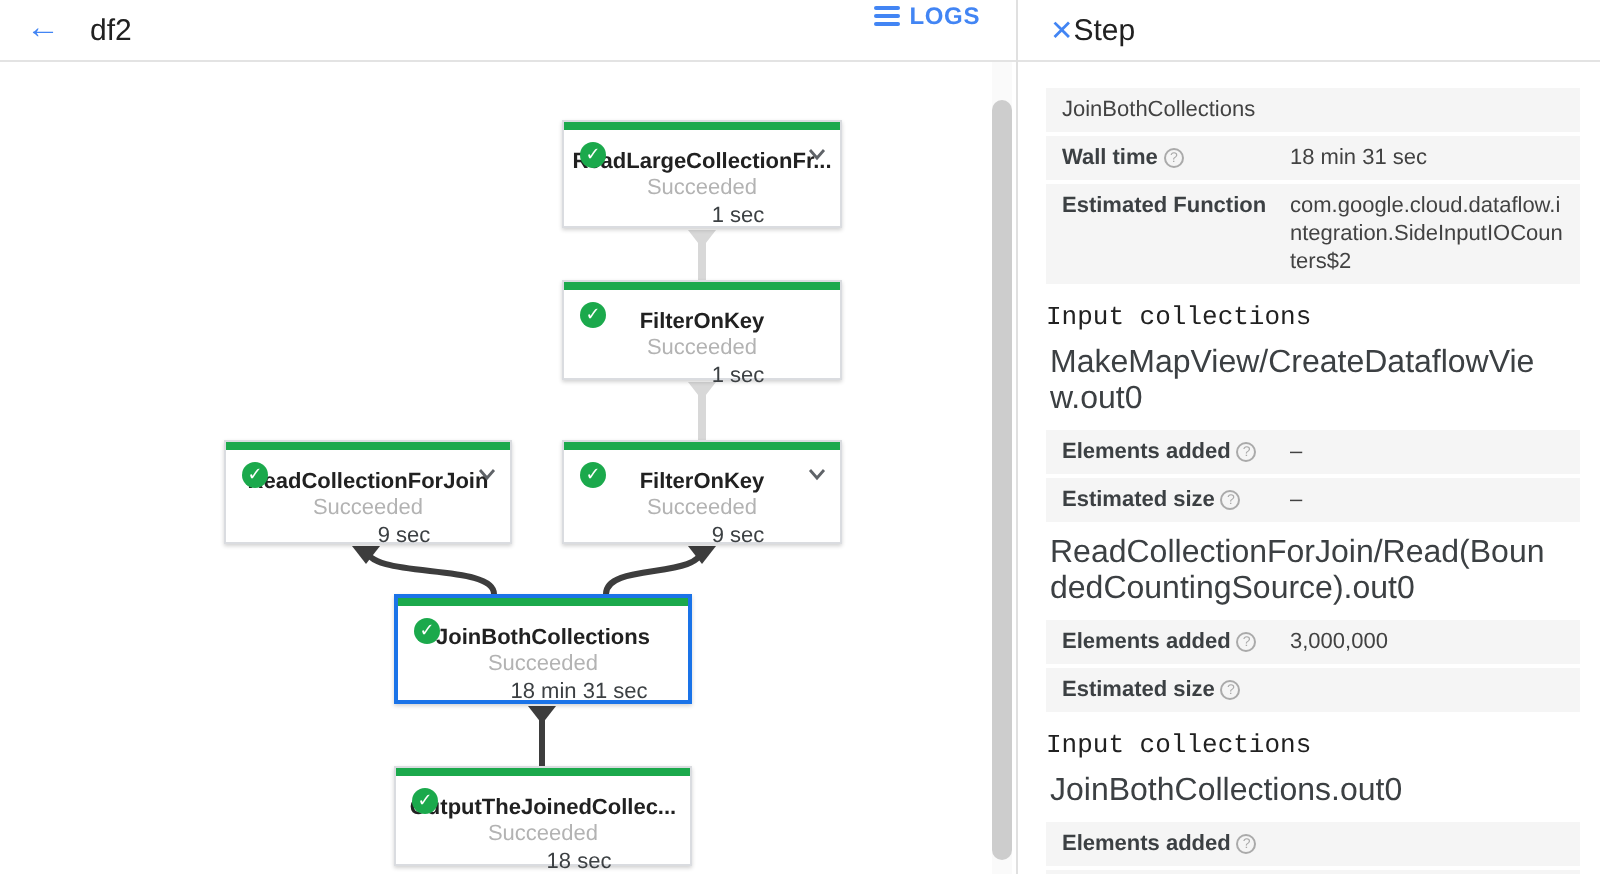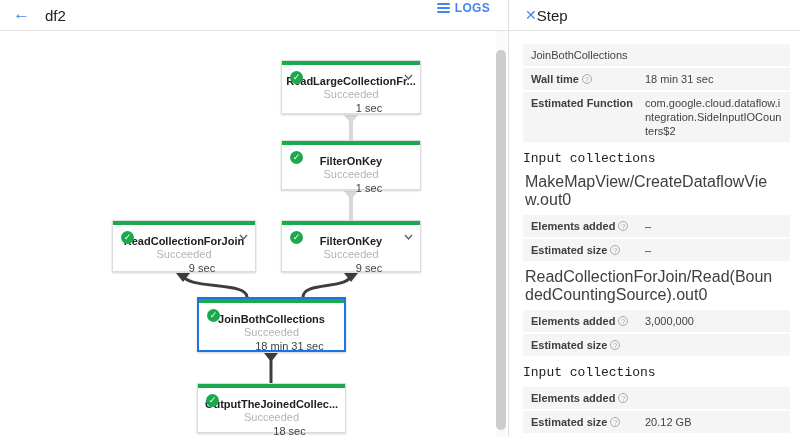--- a/index.html
+++ b/index.html
@@ -209,20 +209,21 @@
       <div class="kv">
         <span class="kv-label"><span>Elements added</span><span class="help">?</span></span>
         <span class="kv-value">3,000,000</span>
       </div>
       <div class="kv">
         <span class="kv-label"><span>Estimated size</span><span class="help">?</span></span>
       </div>
 
       <div class="section-h">Input collections</div>
 
+      <div class="coll-name">JoinBothCollections.out0</div>
       <div class="kv">
         <span class="kv-label"><span>Elements added</span><span class="help">?</span></span>
       </div>
       <div class="kv">
         <span class="kv-label"><span>Estimated size</span><span class="help">?</span></span>
         <span class="kv-value">20.12 GB</span>
       </div>
 
     </div>
   </div>

